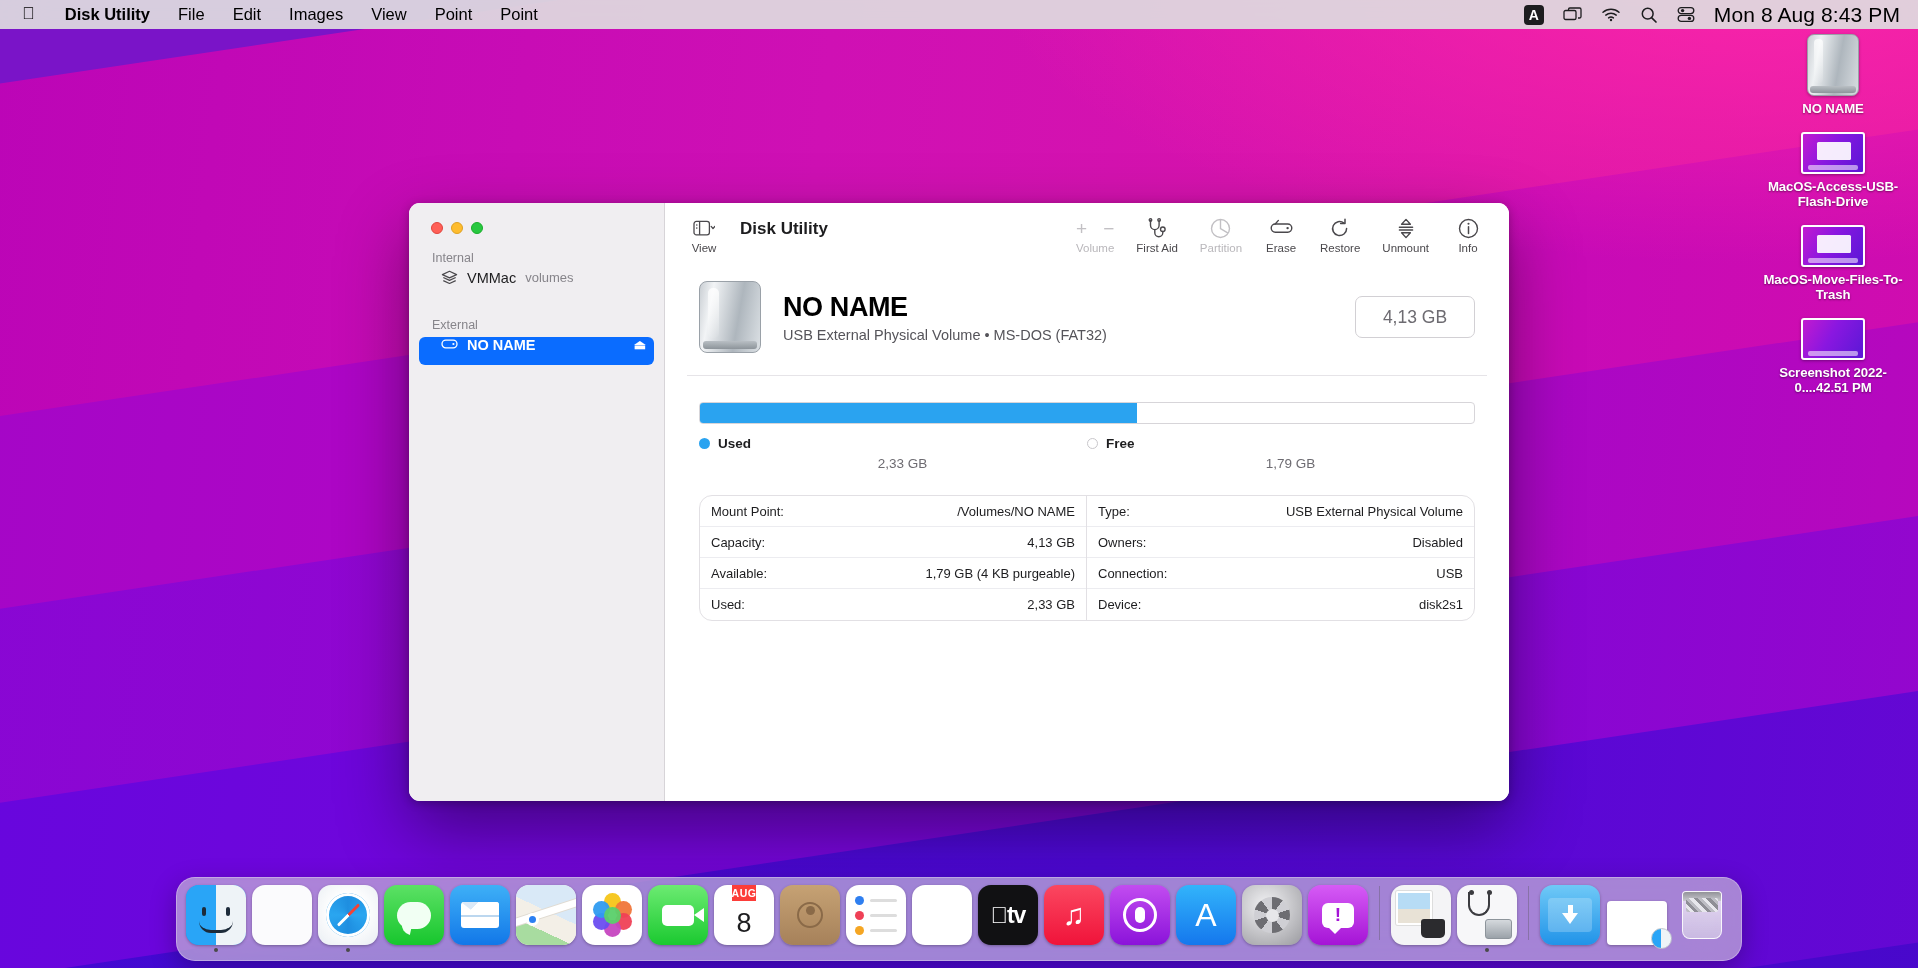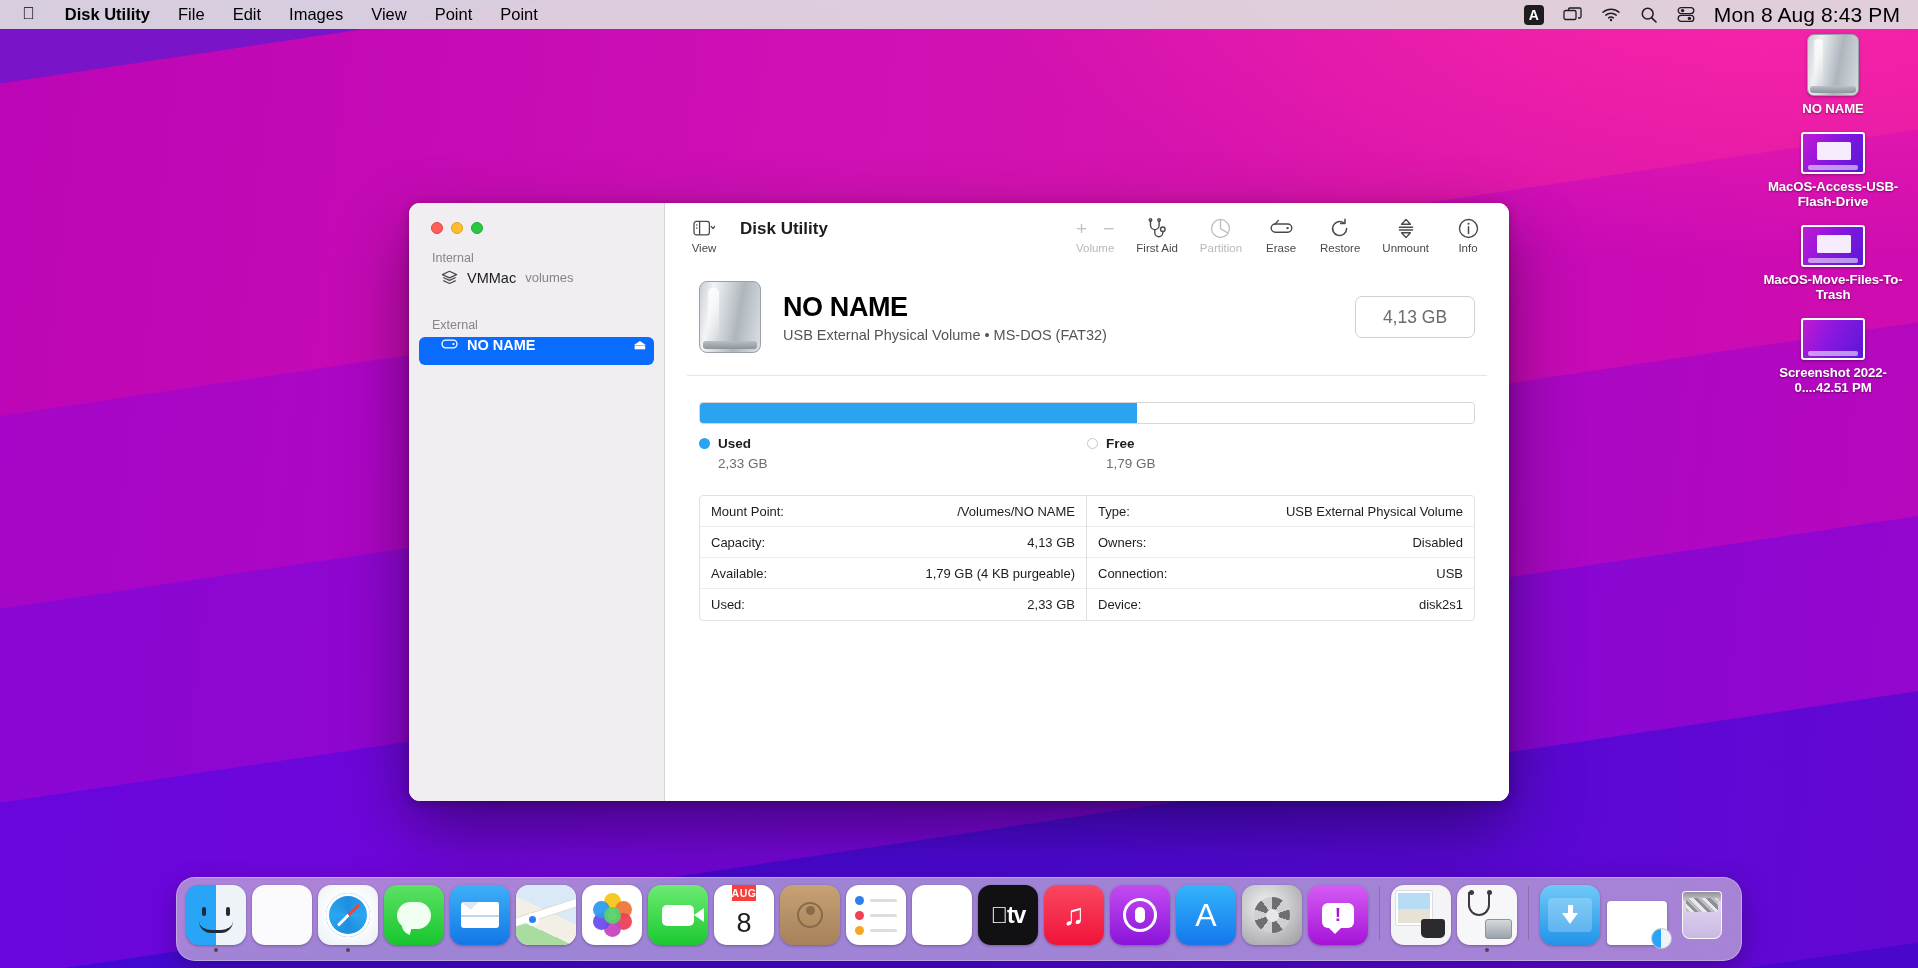--- a/index.html
+++ b/index.html
@@ -110,29 +110,29 @@
   #vol-name { font-size:27px; font-weight:bold; color:#000; letter-spacing:-.4px; line-height:30px; }
   #vol-sub { font-size:14.5px; color:#55545a; margin-top:5px; }
   #cap-badge { margin-left:auto; min-width:120px; height:42px; border:1px solid #d2d0d4; border-radius:7px;
                display:flex; align-items:center; justify-content:center; font-size:17.5px; color:#6d6b71;
                padding:0 18px; }
   .divider { height:1px; background:#e6e4e8; margin:22px 0 0 0; }
 
   #usage-bar { margin:26px 12px 0 12px; height:22px; border:1px solid #d7d5d9; border-radius:4px;
                background:#fff; overflow:hidden; display:flex; }
   #usage-used { background:#2aa3f0; height:100%; }
-  #legend { display:flex; margin:12px 12px 0 12px; }
+  #legend { display:flex; margin:12px 12px 0 12px;text-align:center; }
   .leg { width:50%; }
   .leg .top { display:flex; align-items:center; gap:8px; font-size:13.5px; font-weight:bold; color:#1d1d1f; }
   .leg .dot { width:11px; height:11px; border-radius:50%; }
   .leg .dot.used { background:#2aa3f0; }
   .leg .dot.free { background:#fff; border:1px solid #c9c7cb; }
   .leg .val { font-size:13.5px; color:#6d6b71; margin-top:5px; margin-left:19px; }
 
-  #info-table { display:flex; margin:24px 12px 0 12px; border:1px solid #e2e0e4; border-radius:4px; overflow:hidden; }
+  #info-table { display:flex; margin:24px 12px 0 12px; border:1px solid #e2e0e4; border-radius:13px; overflow:hidden; }
   .info-col { width:50%; }
   .info-col.left { border-right:1px solid #e2e0e4; }
   .irow { display:flex; align-items:center; height:31px; padding:0 11px; font-size:13px; color:#1d1d1f;
           border-bottom:1px solid #ececf0; }
   .irow:last-child { border-bottom:none; }
   .irow .k { color:#1d1d1f; }
   .irow .v { margin-left:auto; color:#1d1d1f; }
 
   
   #dock { position:absolute; left:50%; transform:translateX(-50%); bottom:7px; height:84px;

